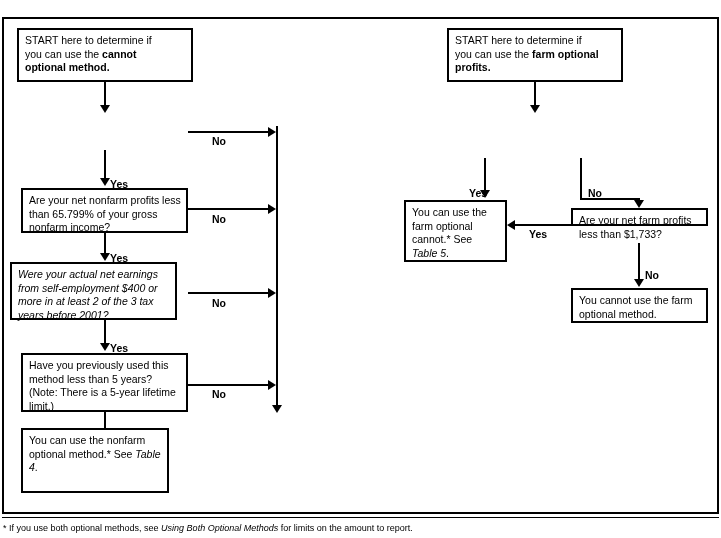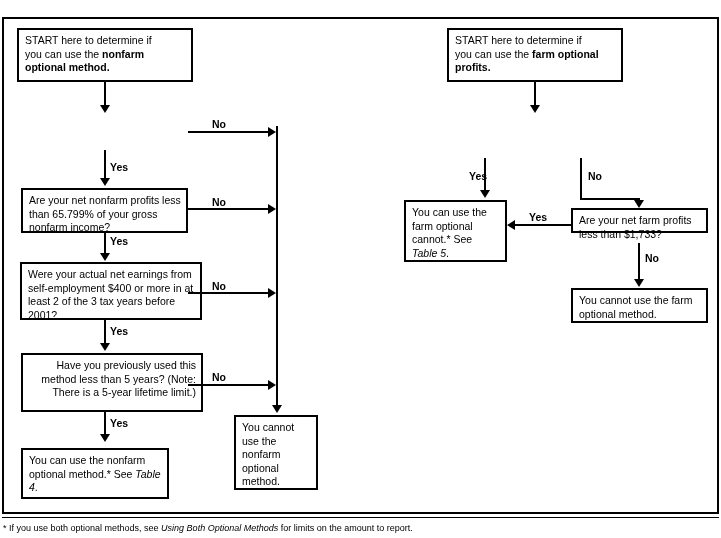--- a/index.html
+++ b/index.html
@@ -109,33 +109,34 @@
     border-bottom: 5px solid transparent;
     border-right: 8px solid #000000;
   }
   
   .edge-label {
     position: absolute;
     font-size: 10.5px;
     font-weight: bold;
     line-height: 12px;
     white-space: nowrap;
+    margin-top: 17px;
   }
 </style>
 </head>
 <body>
 
 <div id="page">
 
 
   <div class="frame"></div>
 
   <div class="box" style="left:17px; top:28px; width:176px; height:54px;">
     <span>START here to determine if</span><br>
-    <span>you can use the </span><b>nonfarm</b><br>
+    <span>you can use the </span><b>cannot</b><br>
     <b>optional method.</b>
   </div>
 
   <div class="vline" style="left:104px; top:82px; height:25px;"></div>
   <div class="arrow-down" style="left:100px; top:105px;"></div>
 
 
   <div class="hline" style="left:188px; top:131px; width:82px;"></div>
   <div class="arrow-right" style="left:268px; top:127px;"></div>
   <div class="edge-label" style="left:212px; top:118px;">No</div>
@@ -147,48 +148,47 @@
   <div class="box" style="left:21px; top:188px; width:167px; height:45px;">Are your net nonfarm profits less than 65.799% of your gross nonfarm income?</div>
 
   <div class="hline" style="left:188px; top:208px; width:82px;"></div>
   <div class="arrow-right" style="left:268px; top:204px;"></div>
   <div class="edge-label" style="left:212px; top:196px;">No</div>
 
   <div class="vline" style="left:104px; top:233px; height:22px;"></div>
   <div class="arrow-down" style="left:100px; top:253px;"></div>
   <div class="edge-label" style="left:110px; top:235px;">Yes</div>
 
-  <div class="box" style="left:20px; top:262px; width:182px; height:58px;">Were your actual net earnings from self-employment $400 or more in at least 2 of the 3 tax years before 2001?</div>
+  <div class="box" style="left:10px; top:262px; width:167px; height:58px;font-style:italic;">Were your actual net earnings from self-employment $400 or more in at least 2 of the 3 tax years before 2001?</div>
 
   <div class="hline" style="left:188px; top:292px; width:82px;"></div>
   <div class="arrow-right" style="left:268px; top:288px;"></div>
   <div class="edge-label" style="left:212px; top:280px;">No</div>
 
   <div class="vline" style="left:104px; top:320px; height:25px;"></div>
   <div class="arrow-down" style="left:100px; top:343px;"></div>
   <div class="edge-label" style="left:110px; top:325px;">Yes</div>
 
-  <div class="box" style="left:21px; top:353px; width:182px; height:59px;text-align:right;">Have you previously used this method less than 5 years? (Note: There is a 5-year lifetime limit.)</div>
+  <div class="box" style="left:21px; top:353px; width:167px; height:59px;">Have you previously used this method less than 5 years? (Note: There is a 5-year lifetime limit.)</div>
 
   <div class="hline" style="left:188px; top:384px; width:82px;"></div>
   <div class="arrow-right" style="left:268px; top:380px;"></div>
   <div class="edge-label" style="left:212px; top:371px;">No</div>
 
   <div class="vline" style="left:104px; top:412px; height:24px;"></div>
   <div class="arrow-down" style="left:100px; top:434px;"></div>
   <div class="edge-label" style="left:110px; top:417px;">Yes</div>
 
-  <div class="box" style="left:21px; top:448px; width:148px; height:51px;">
+  <div class="box" style="left:21px; top:428px; width:148px; height:65px;">
     <span>You can use the nonfarm optional method.* See </span><i>Table 4</i><span>.</span>
   </div>
 
   <div class="vline" style="left:276px; top:126px; height:283px;"></div>
   <div class="arrow-down" style="left:272px; top:405px;"></div>
 
-  <div class="box" style="left:234px; top:415px; width:84px; height:75px;">You cannot use the nonfarm optional method.</div>
 
   <div class="box" style="left:447px; top:28px; width:176px; height:54px;">
     <span>START here to determine if</span><br>
     <span>you can use the </span><b>farm optional</b><br>
     <b>profits.</b>
   </div>
 
   <div class="vline" style="left:534px; top:82px; height:25px;"></div>
   <div class="arrow-down" style="left:530px; top:105px;"></div>
 
@@ -200,21 +200,21 @@
   <div class="vline" style="left:580px; top:158px; height:42px;"></div>
   <div class="hline" style="left:580px; top:198px; width:60px;"></div>
   <div class="vline" style="left:638px; top:198px; height:4px;"></div>
   <div class="arrow-down" style="left:634px; top:200px;"></div>
   <div class="edge-label" style="left:588px; top:170px;">No</div>
 
   <div class="box" style="left:404px; top:200px; width:103px; height:62px;">
     <span>You can use the farm optional cannot.* See </span><i>Table 5</i><span>.</span>
   </div>
 
-  <div class="box" style="left:571px; top:208px; width:137px; height:25px;">Are your net farm profits less than $1,733?</div>
+  <div class="box" style="left:571px; top:208px; width:137px; height:18px;">Are your net farm profits less than $1,733?</div>
 
   <div class="hline" style="left:515px; top:224px; width:56px;"></div>
   <div class="arrow-left" style="left:507px; top:220px;"></div>
   <div class="edge-label" style="left:529px; top:211px;">Yes</div>
 
   <div class="vline" style="left:638px; top:243px; height:38px;"></div>
   <div class="arrow-down" style="left:634px; top:279px;"></div>
   <div class="edge-label" style="left:645px; top:252px;">No</div>
 
   <div class="box" style="left:571px; top:288px; width:137px; height:35px;">You cannot use the farm optional method.</div>

